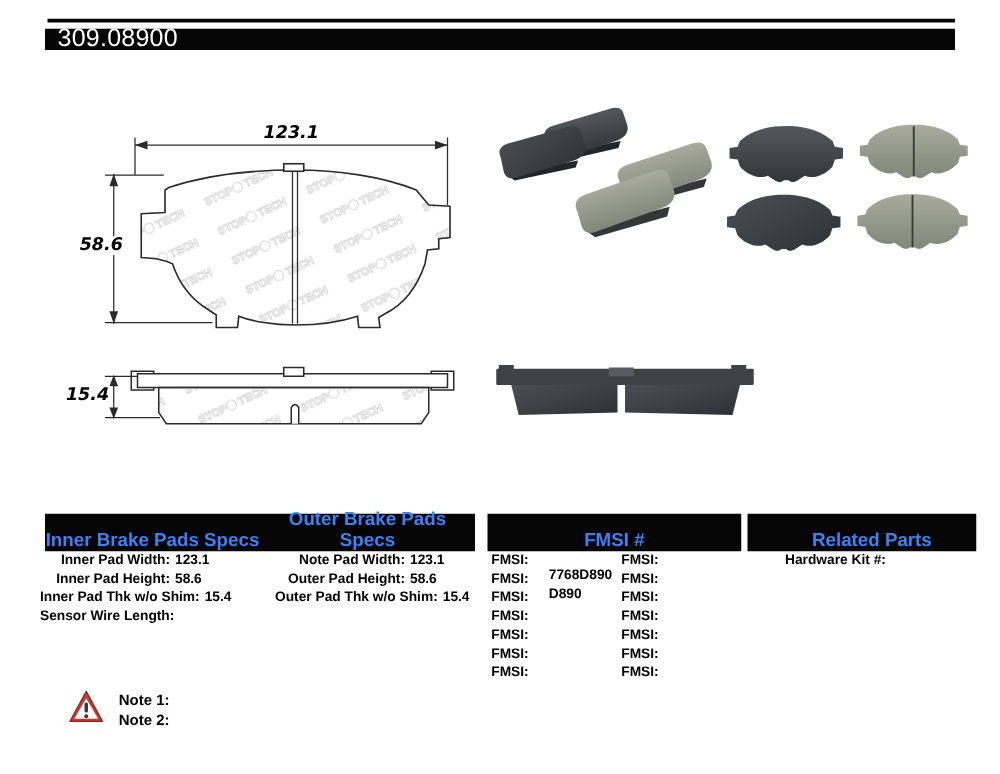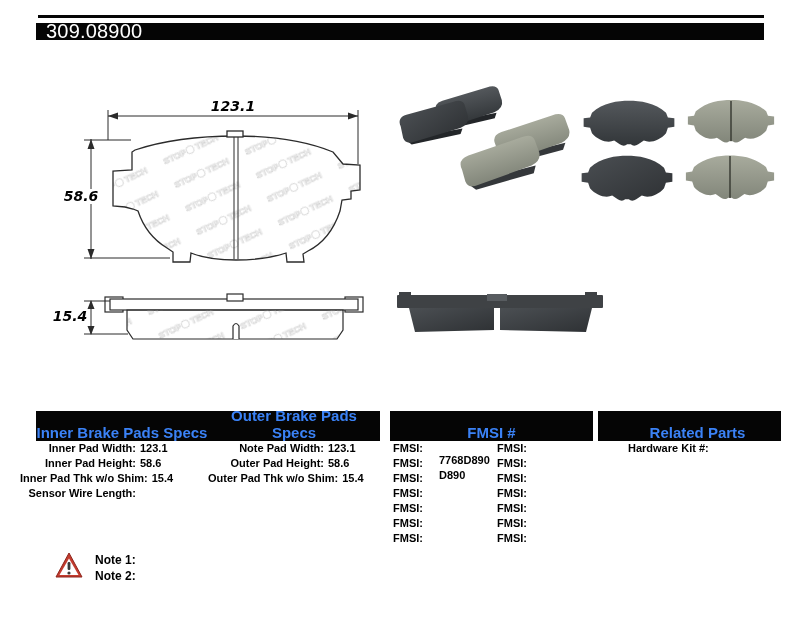--- a/index.html
+++ b/index.html
@@ -31,21 +31,21 @@
   .hbar{
     top:411px;height:30px;background:#050505;color:#3b82f6;font-weight:bold;
     font-size:15px;display:flex;align-items:flex-end;
   }
   .hbar .cell{flex:1;text-align:center;}
   .bar-specs{left:36px;width:344px;}
   .bar-fmsi{left:390px;width:203px;justify-content:center;}
   .bar-related{left:598px;width:167px;justify-content:center;padding-left:16px;}
   
   .spec-col{top:441px;font-size:11px;font-weight:bold;}
-  .spec-col .row{display:flex;height:15px;line-height:15px;white-space:nowrap;}
+  .spec-col .row{display:flex;height:15px;line-height:15px;white-space:nowrap;margin-left:12px;}
   .spec-col .lbl{flex:1;text-align:right;}
   .spec-col .val{width:46px;text-align:left;padding-left:4px;}
   .col-inner{left:20px;width:166px;}
   .col-outer{left:208px;width:166px;}
   .fmsi-col{top:441px;font-size:11px;font-weight:bold;}
   .fmsi-col .row{display:flex;height:15px;line-height:15px;white-space:nowrap;gap:11px;}
   .fmsi-col .lbl{width:33px;}
   .fmsi-col .val{padding-left:2px;margin-top:12px;}
   .fmsi-1{left:393px;width:100px;}
   .fmsi-2{left:497px;width:90px;}

